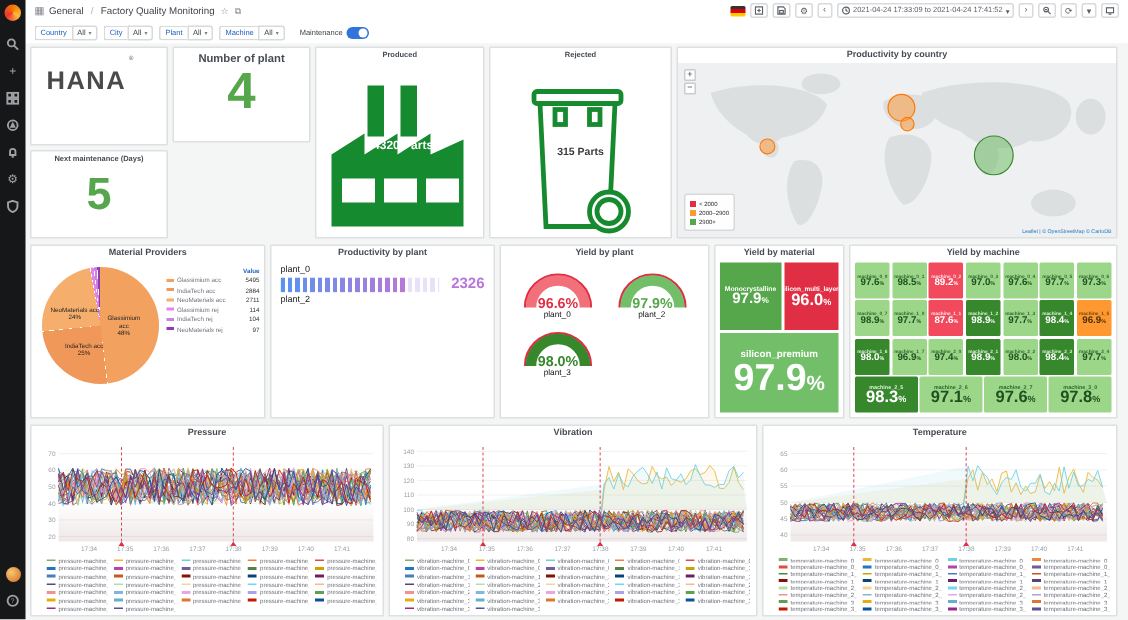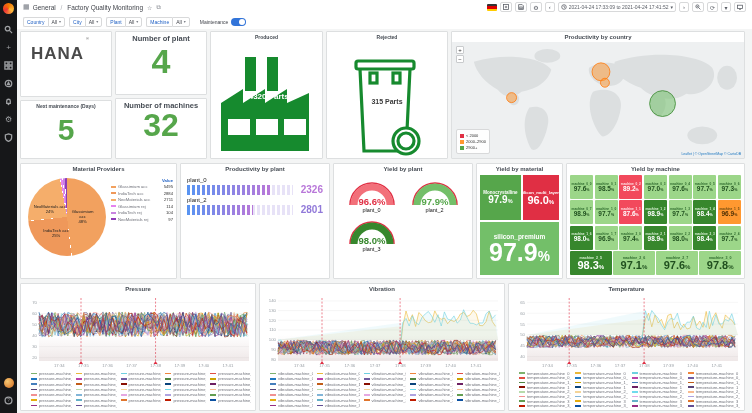--- a/index.html
+++ b/index.html
@@ -250,24 +250,20 @@
     <div class="panel" style="left:3px;top:71px;width:92px;height:59px;">
       <div class="ptitle" style="font-size:5px;">Next maintenance (Days)</div>
       <div class="statnum" style="font-size:30px;margin-top:4px;">5</div>
     </div>
 
     <div class="panel" style="left:98px;top:2px;width:92px;height:64px;">
       <div class="ptitle" style="font-size:7.5px;">Number of plant</div>
       <div class="statnum" style="font-size:34px;margin-top:2px;">4</div>
     </div>
 
-    <div class="panel" style="left:98px;top:69px;width:92px;height:61px;">
-      <div class="ptitle" style="font-size:7.5px;">Number of machines</div>
-      <div class="statnum" style="font-size:32px;">32</div>
-    </div>
 
     <div class="panel" style="left:193px;top:2px;width:113px;height:128px;">
       <div class="ptitle" style="font-size:5px;">Produced</div>
       <div class="icon-stat">
         <div class="art">
           <svg width="96" height="100" viewBox="0 0 96 100">
             <rect x="26" y="2" width="11" height="34" fill="#168a2e"></rect>
             <rect x="48" y="2" width="11" height="34" fill="#168a2e"></rect>
             <polygon fill="#168a2e" points="2,48 24,34 24,48 46,34 46,48 68,34 68,48 90,38 90,96 2,96"></polygon>
             <rect x="9" y="64" width="22" height="16" fill="#fff"></rect>
@@ -395,26 +391,20 @@
             <div class="bg-label">plant_0</div>
     <div class="bg-line">
               <div class="bg-track">
                 <div class="bg-fill" style="width:78%"></div>
               </div>
     <div class="bg-val" style="color:#b877d9">2326</div>
             </div>
           </div>
           <div class="bg-row">
             <div class="bg-label">plant_2</div>
-    <div class="bg-line">
-              <div class="bg-track">
-                <div class="bg-fill" style="width:62%"></div>
-              </div>
-    <div class="bg-val" style="color:#9179d9">2801</div>
-            </div>
           </div>
         </div>
     </div>
 
     <div class="panel" style="left:316px;top:134px;width:140px;height:116px;">
       <div class="ptitle">Yield by plant</div>
       <div class="gauge-grid" id="gauges">
           <div class="gauge">
             <svg width="52" height="32" viewBox="0 0 52 32">
       <path d="M4 29 A22 22 0 0 1 48 29" fill="none" stroke="#e02f44" stroke-width="1.5"></path>

